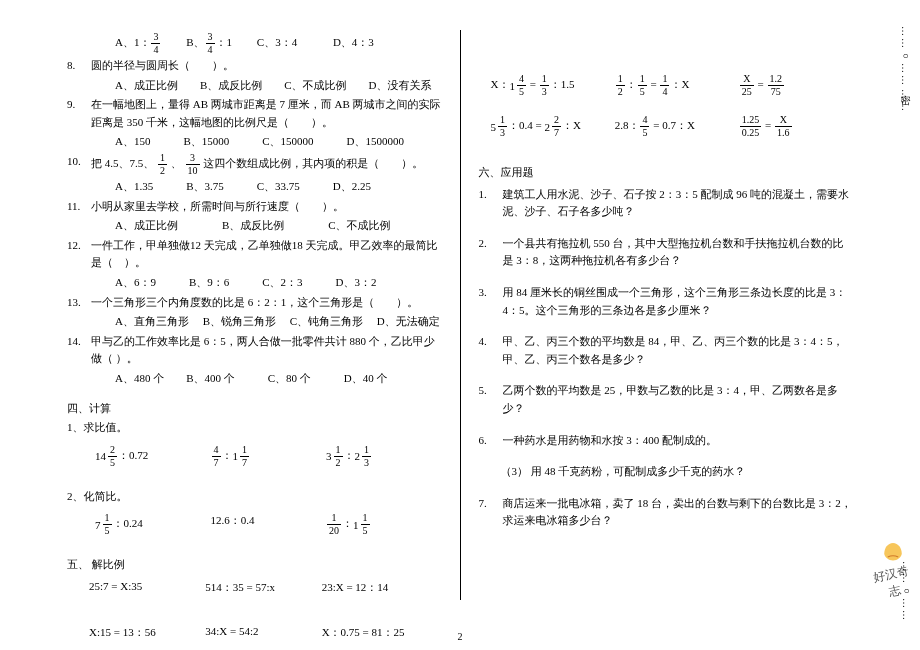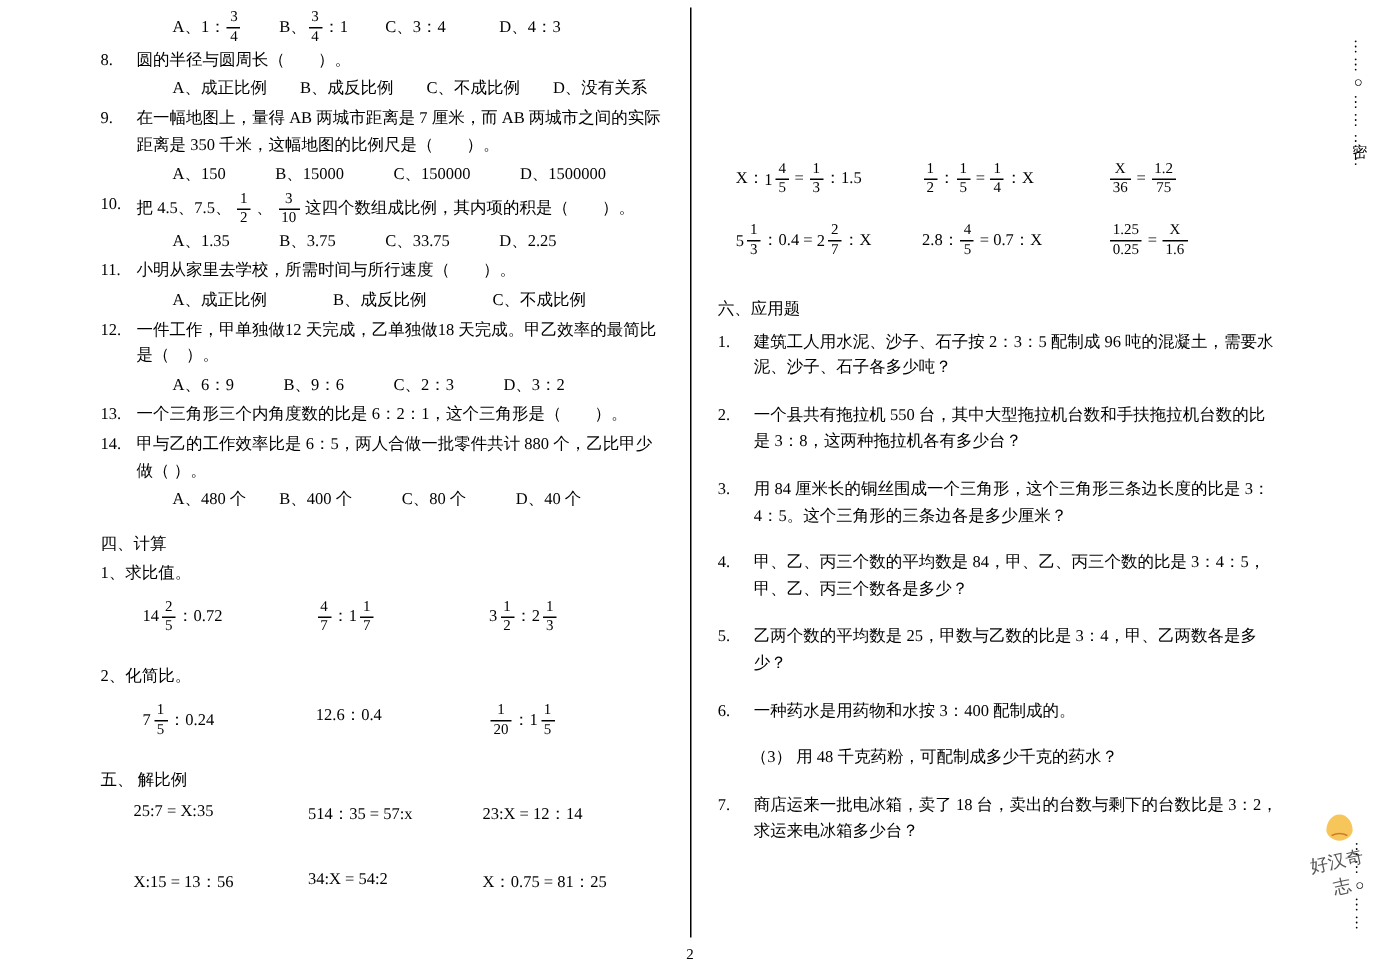--- a/index.html
+++ b/index.html
@@ -16,21 +16,20 @@
   .page {
     width: 920px;
     height: 650px;
     position: relative;
     padding: 30px 55px 20px 55px;
   }
   .columns {
     display: flex;
     gap: 0;
     height: 570px;
-    align-items: center;
   }
   .col {
     flex: 1;
     padding: 0 12px;
   }
   .col-left { border-right: 1px solid #000; padding-right: 18px; }
   .col-right { padding-left: 18px; }
 
   .line { margin: 2px 0; line-height: 1.6; }
   .indent { padding-left: 48px; }
@@ -166,20 +165,21 @@
       <div class="num-line line">
           <span class="n">12.</span>
           <span class="t">一件工作，甲单独做12 天完成，乙单独做18 天完成。甲乙效率的最简比是（　）。</span>
         </div>
       <div class="line indent">A、6：9　　　B、9：6　　　C、2：3　　　D、3：2</div>
 
       <div class="num-line line">
           <span class="n">13.</span>
           <span class="t">一个三角形三个内角度数的比是 6：2：1，这个三角形是（　　）。</span>
         </div>
+      <div class="line indent">A、直角三角形　 B、锐角三角形　 C、钝角三角形　 D、无法确定</div>
 
       <div class="num-line line">
           <span class="n">14.</span>
           <span class="t">甲与乙的工作效率比是 6：5，两人合做一批零件共计 880 个，乙比甲少做（ ）。</span>
         </div>
       <div class="line indent">A、480 个　　B、400 个　　　C、80 个　　　D、40 个</div>
 
       <div class="section line">四、计算</div>
       <div class="line">1、求比值。</div>
       <div class="eqrow">
@@ -283,21 +283,21 @@
               <span class="up">1</span>
               <span class="dn">5</span>
             </span><span> = </span><span class="fr">
               <span class="up">1</span>
               <span class="dn">4</span>
             </span><span>：X</span>
         </span>
         <span>
           <span class="fr">
               <span class="up">X</span>
-              <span class="dn">36</span>
+              <span class="dn">25</span>
             </span><span> = </span><span class="fr">
               <span class="up">1.2</span>
               <span class="dn">75</span>
             </span>
         </span>
       </div>
 
       <div class="eqrow-tall" style="margin-top:16px">
         <span>
           <span class="mix">

